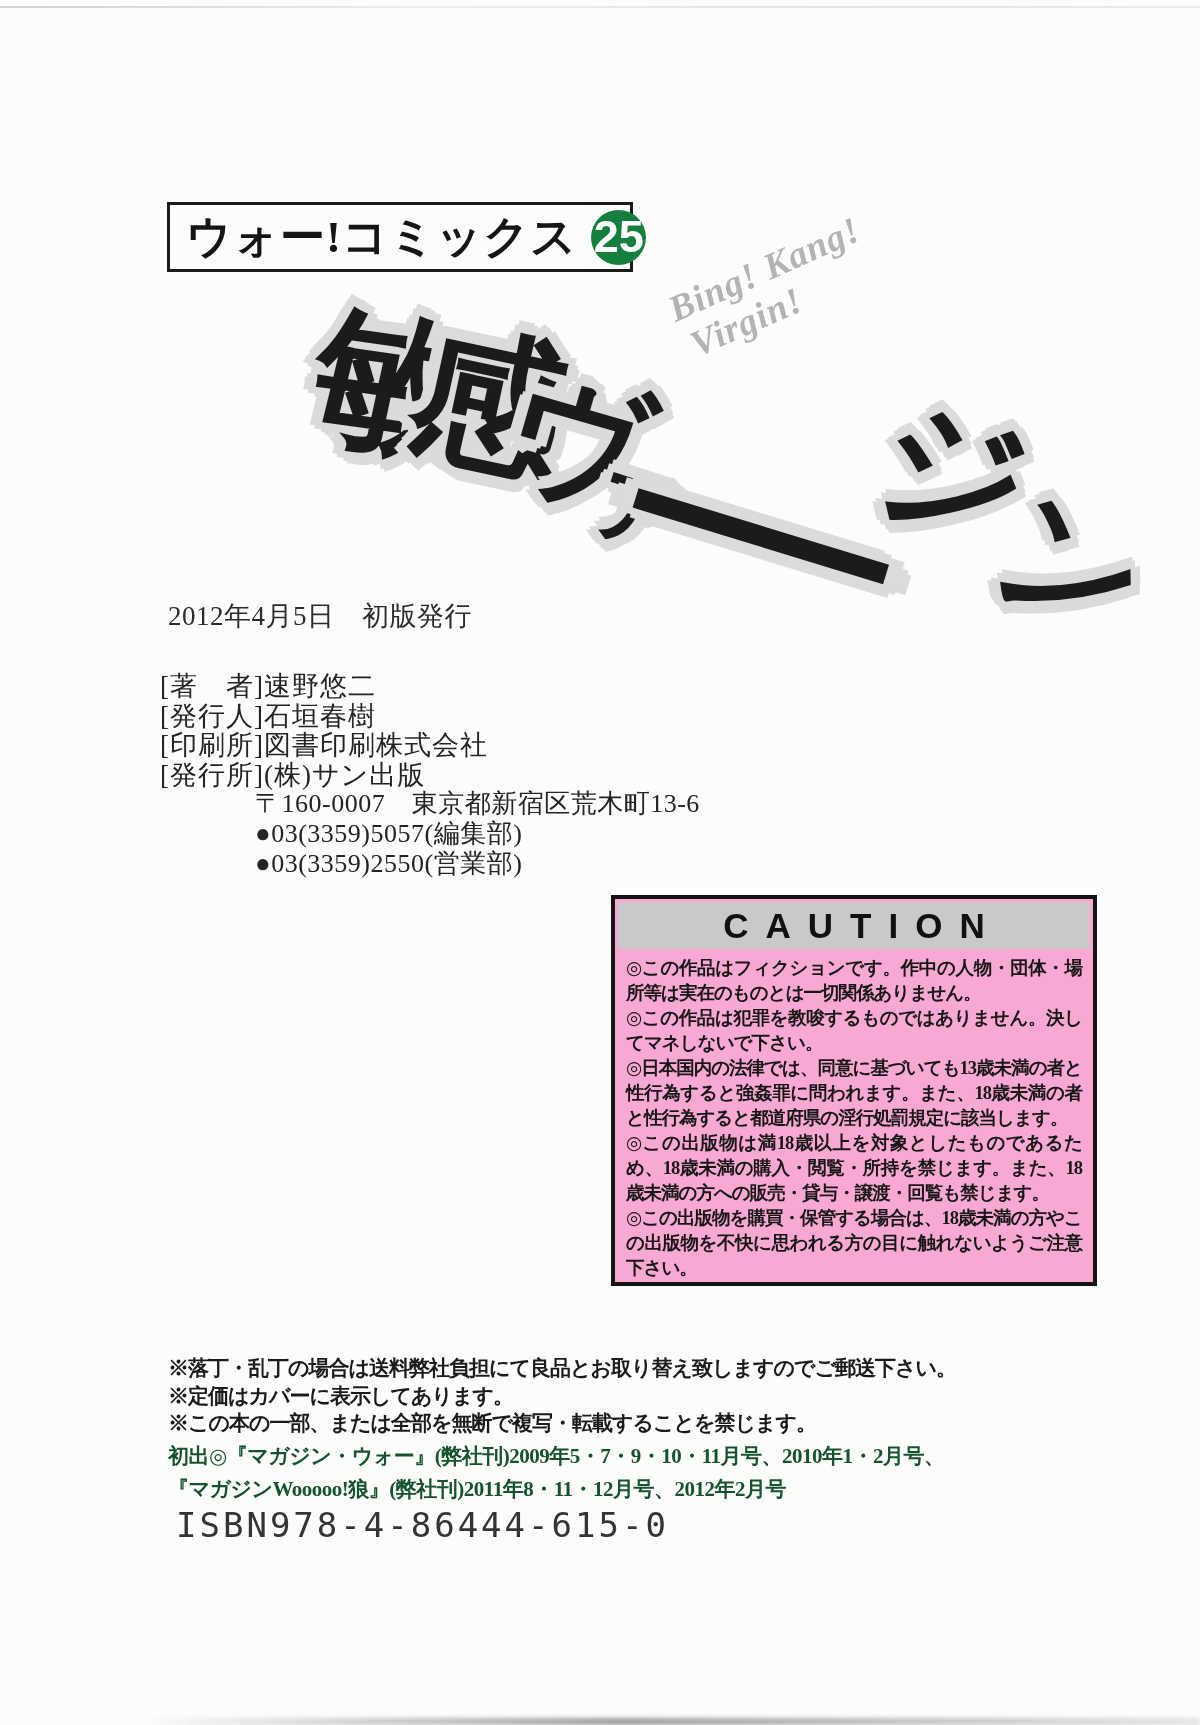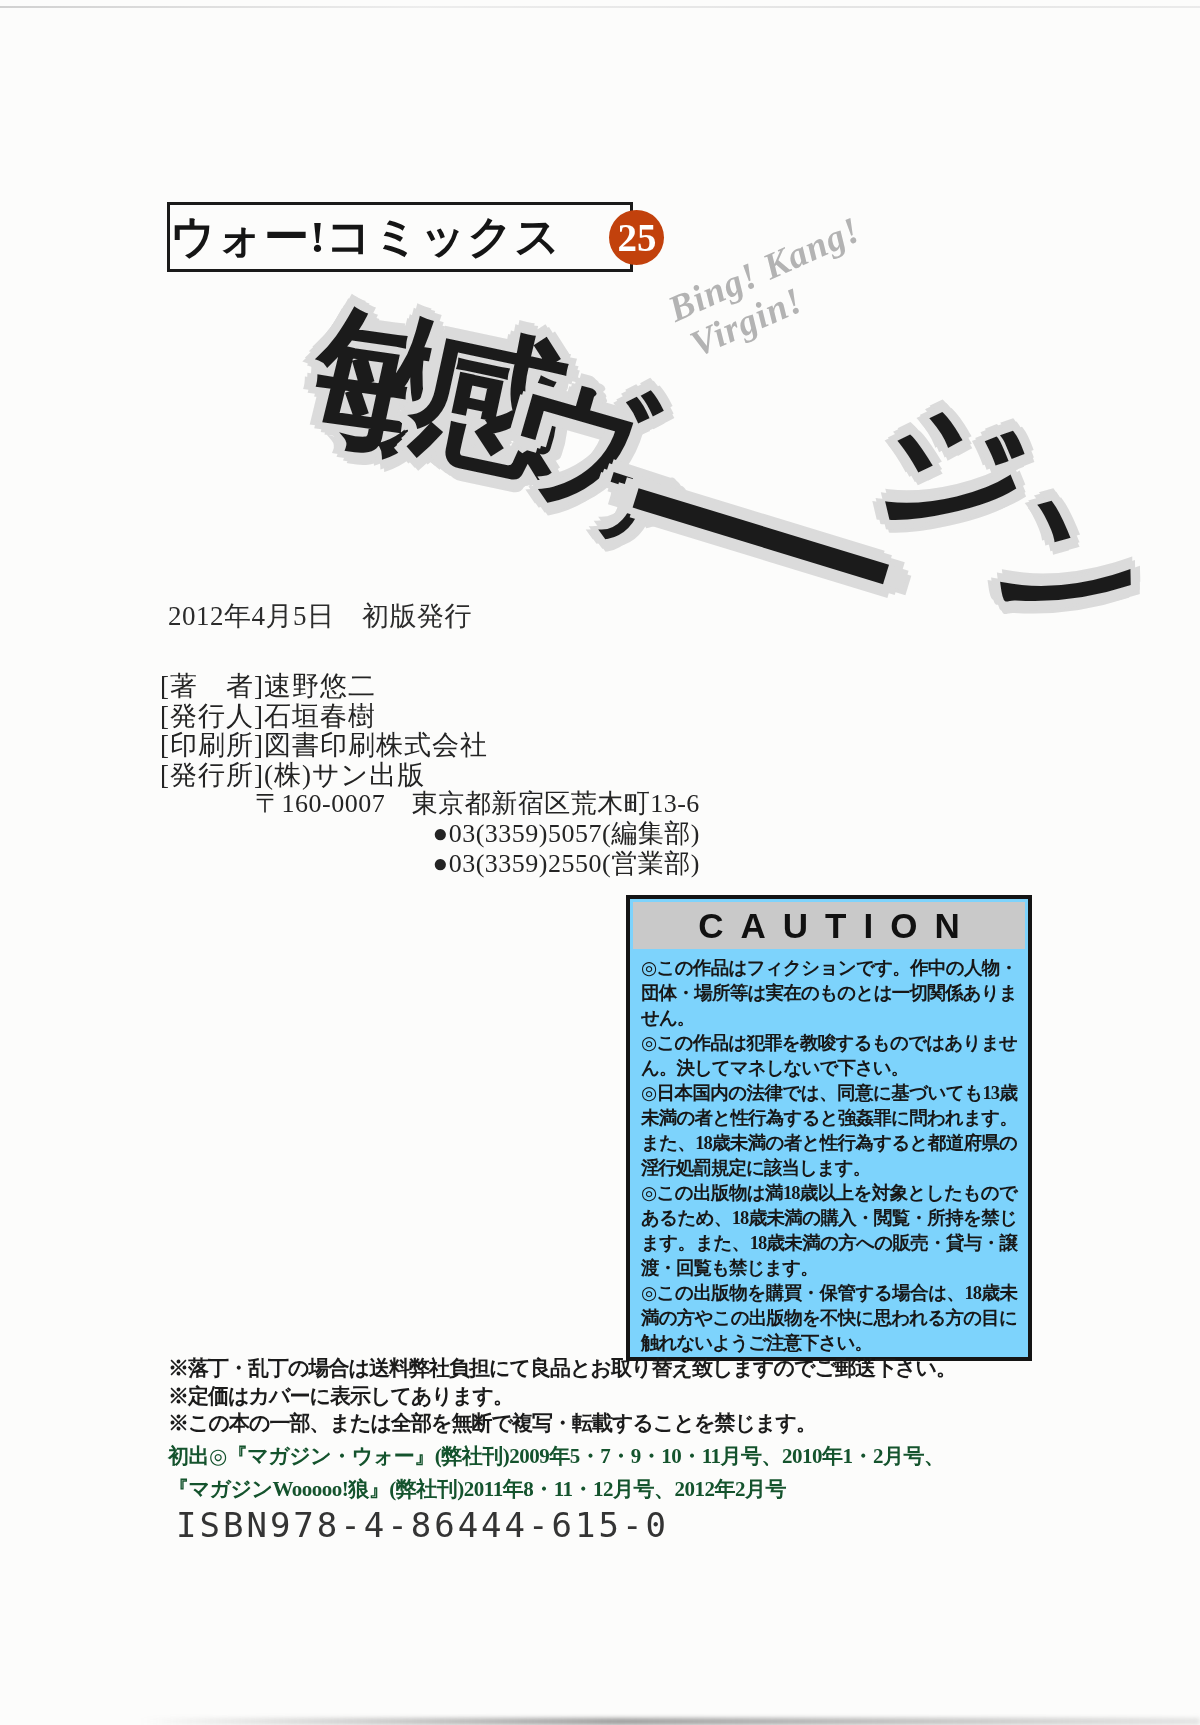--- a/index.html
+++ b/index.html
@@ -16,32 +16,31 @@
   }
   .scan-bottom{
     position:absolute; bottom:0; left:140px; right:0; height:7px;
     background:linear-gradient(to right,rgba(140,140,140,0),rgba(105,105,105,.65) 45%,rgba(120,120,120,.45) 72%,rgba(160,160,160,.25));
     filter:blur(2px);
   }
   
   .series-box{
     position:absolute; left:167px; top:202px; width:466px; height:70px;
     border:3px solid #1a1a1a; box-sizing:border-box;
-    display:flex; align-items:center; padding-left:0;
+    display:flex; align-items:center; padding-left:16px;
     background:#fcfcfb;
-    gap:34px;
   }
   .series-label{
     font-size:45px; font-weight:bold; letter-spacing:1px; color:#151515;
     white-space:nowrap;
   }
   .series-badge{
     margin-left:14px; width:55px; height:55px; border-radius:50%;
-    background:#c2410c; color:#fff; display:flex; align-items:center; justify-content:center;
-    font-size:39px; font-weight:bold; font-family:Liberation Serif, serif;
+    background:#15803d; color:#fff; display:flex; align-items:center; justify-content:center;
+    font-size:45px; font-weight:bold; font-family:Liberation Sans, sans-serif;
     flex:none;
   }
   
   .title-logo{ position:absolute; left:300px; top:270px; width:860px; height:380px; }
   .tchar{
     position:absolute; font-weight:bold; color:#1b1b1b; line-height:1; white-space:nowrap;
     text-shadow:
       10px 0 0 #dbdbdb,-10px 0 0 #dbdbdb,0 10px 0 #dbdbdb,0 -10px 0 #dbdbdb,
       7px 7px 0 #dbdbdb,-7px 7px 0 #dbdbdb,7px -7px 0 #dbdbdb,-7px -7px 0 #dbdbdb,
       12px 4px 0 #dbdbdb,-12px 4px 0 #dbdbdb,4px 12px 0 #dbdbdb,-4px -12px 0 #dbdbdb;
@@ -58,25 +57,25 @@
     font-style:italic; font-weight:bold; font-size:37px; line-height:1.12;
     color:#b3b3b3; letter-spacing:1px; white-space:nowrap;
   }
   .romaji .l2{ padding-left:6px; }
   
   .edition{ position:absolute; left:168px; top:598px; font-size:27px; color:#2c2c2c; letter-spacing:.5px; white-space:nowrap;}
   .credits{ position:absolute; left:160px; top:668px; font-size:27px; color:#242424;}
   .credit-row{ display:flex; height:29.5px; align-items:flex-start; white-space:nowrap;}
   .credit-label{ width:104px; letter-spacing:1px;}
   .credit-value{ margin-left:0px; letter-spacing:1px;}
-  .addr-block{ position:absolute; left:255px; top:789px; font-size:26px; line-height:30px; color:#242424; white-space:nowrap; letter-spacing:.5px;text-align:right;}
+  .addr-block{ position:absolute; left:255px; top:789px; font-size:26px; line-height:30px; color:#242424; white-space:nowrap; letter-spacing:.5px;}
   
   .caution{
-    position:absolute; left:626px; top:895px; width:406px;
-    border:4px solid #141414; box-sizing:border-box; background:#7dd3fc;
+    position:absolute; left:611px; top:895px; width:486px;
+    border:4px solid #141414; box-sizing:border-box; background:#f9a8d4;
   }
   .caution-head{
     margin:3px 3px 0 3px; background:#c9c9c9; height:47px;
     display:flex; align-items:center; justify-content:center;
   }
   .caution-head span{
     font-family:"Liberation Sans","DejaVu Sans",sans-serif;
     font-weight:900; font-size:35px; letter-spacing:17px; text-indent:17px; color:#111;
   }
   .caution-body{ padding:7px 11px 1px 11px; }

